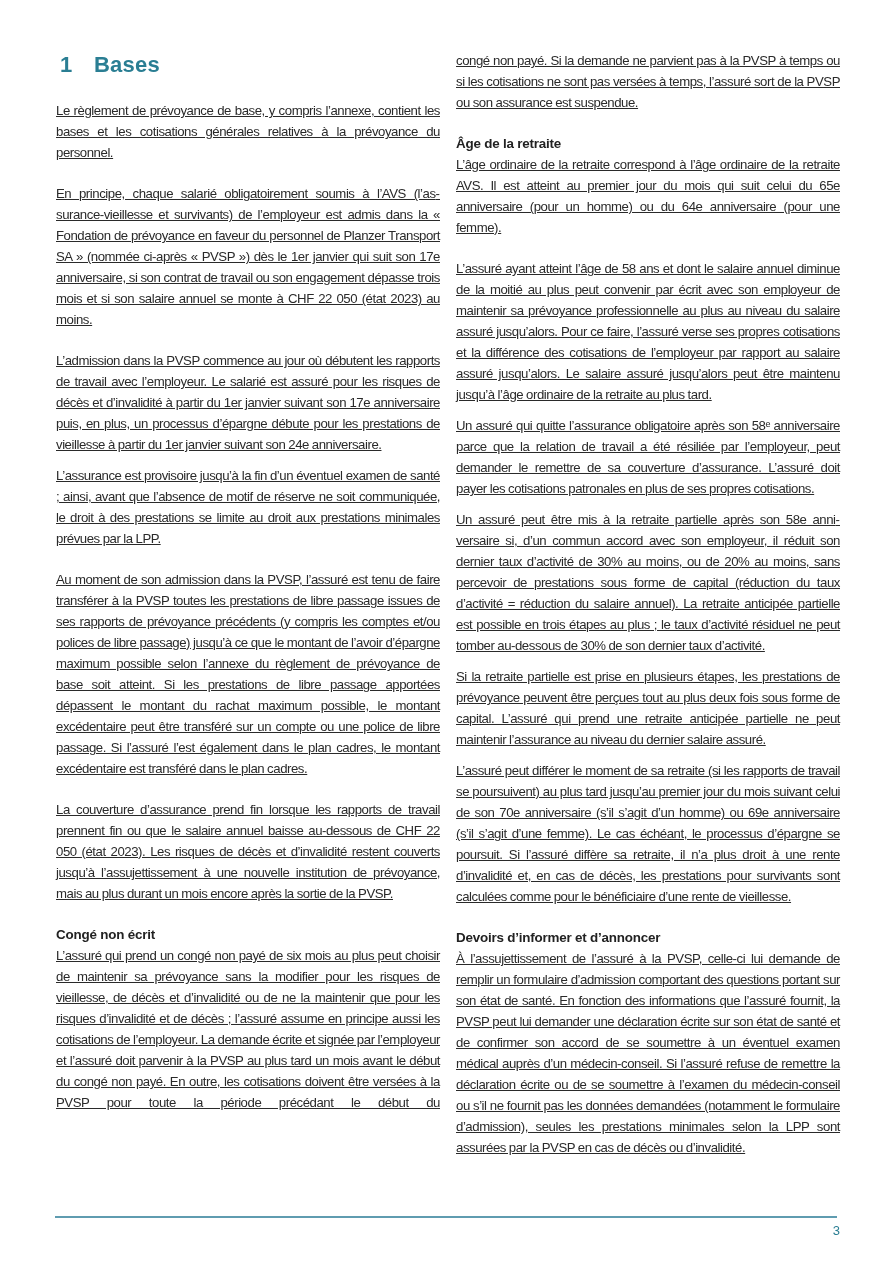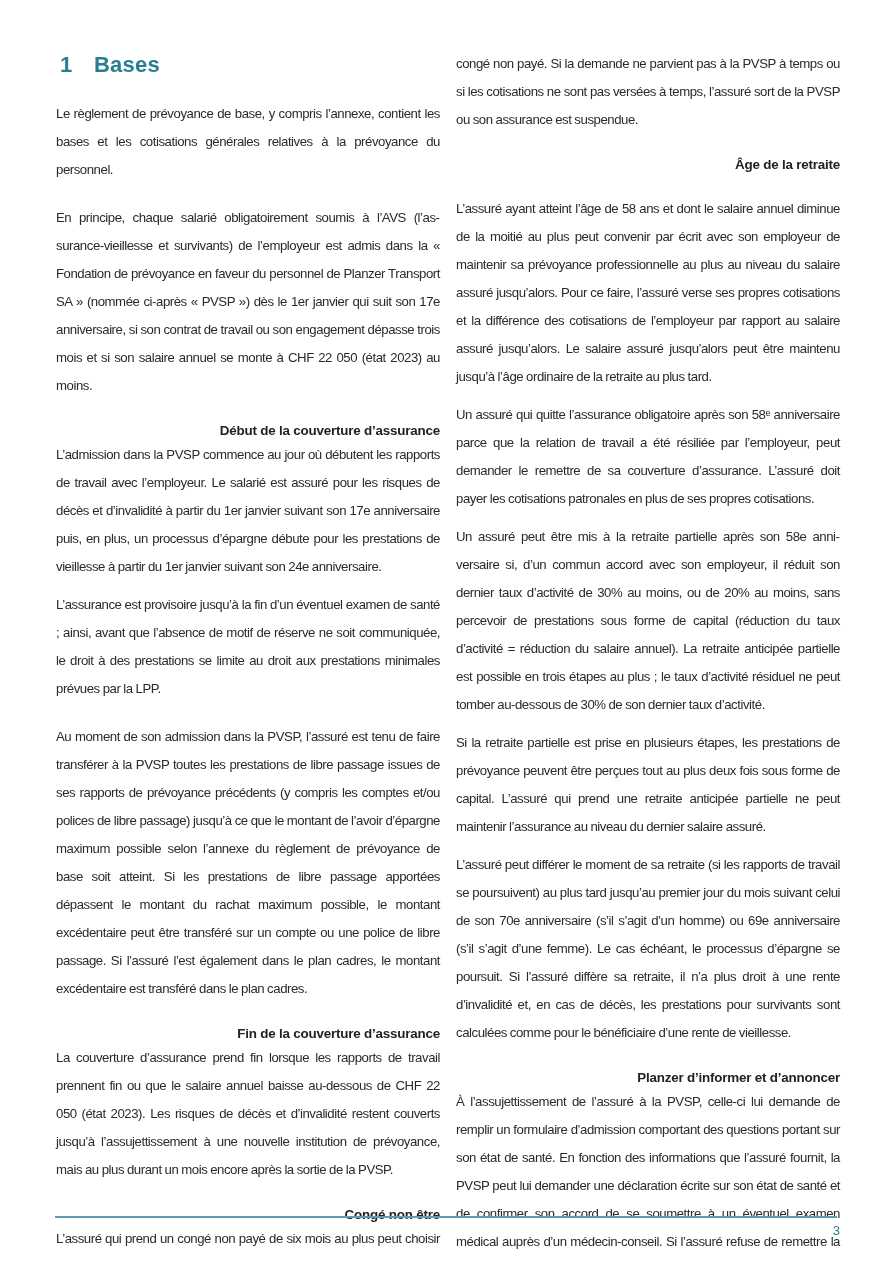--- a/index.html
+++ b/index.html
@@ -5,23 +5,23 @@
   html, body { margin: 0; padding: 0; background: #ffffff; }
   body { width: 892px; height: 1262px; position: relative; overflow: hidden;
          font-family: "Liberation Sans", sans-serif; color: #2a2a2a; }
   .col { position: absolute; top: 0; width: 384px; }
   .col-left { left: 56px; }
   .col-right { left: 456px; }
   .chapter-title { position: absolute; left: 56px; top: 48px; margin: 4px;
                    font-family: "Liberation Sans", sans-serif; font-weight: bold;
                    font-size: 22px; color: #2a7e93; letter-spacing: 0.2px; }
   .chapter-title .num { display: inline-block; width: 34px; }
-  p { margin: 0; font-size: 13.2px; line-height: 28px; text-align: justify;
-      letter-spacing: -0.45px; word-spacing: -0.3px; hyphens: manual; }
-  h3 { margin: 0; font-size: 13.4px; line-height: 21px; font-weight: bold; color: #222; letter-spacing: -0.2px; text-align: right; }
+  p { margin: 0; font-size: 13.2px; line-height: 21px; text-align: justify;
+      letter-spacing: -0.45px; word-spacing: -0.3px; hyphens: manual; text-decoration: underline; }
+  h3 { margin: 0; font-size: 13.4px; line-height: 21px; font-weight: bold; color: #222; letter-spacing: -0.2px; }
   .gap-p { height: 10px; }
   .gap-s { height: 20px; }
   .footer-rule { position: absolute; left: 55px; top: 1216px; width: 782px; height: 2px; background: #5f9cb0; }
   .page-number { position: absolute; right: 52px; top: 1223px; font-size: 13px; color: #2a7e93; }
 </style>
 </head>
 <body>
 
 <h1 class="chapter-title">
   <span class="num">1</span><span>Bases</span>
@@ -30,64 +30,63 @@
 <div class="col col-left" style="top:100px;">
   <p>Le règlement de prévoyance de base, y compris l’annexe, contient les bases et les cotisations générales relatives à la prévoyance du personnel.</p>
   <div class="gap-s"></div>
 
   <section>
     <p>En principe, chaque salarié obligatoirement soumis à l’AVS (l’as­surance-vieillesse et survivants) de l’employeur est admis dans la « Fondation de prévoyance en faveur du personnel de Planzer Transport SA » (nommée ci-après « PVSP ») dès le 1er janvier qui suit son 17e anniversaire, si son contrat de travail ou son enga­gement dépasse trois mois et si son salaire annuel se monte à CHF 22 050 (état 2023) au moins.</p>
   </section>
   <div class="gap-s"></div>
 
   <section>
-    <h3>Début de la couverture d’assurance</h3>
     <p>L’admission dans la PVSP commence au jour où débutent les rap­ports de travail avec l’employeur. Le salarié est assuré pour les risques de décès et d’invalidité à partir du 1er janvier suivant son 17e anniversaire puis, en plus, un processus d’épargne débute pour les prestations de vieillesse à partir du 1er janvier suivant son 24e anniversaire.</p>
     <div class="gap-p"></div>
     <p>L’assurance est provisoire jusqu’à la fin d’un éventuel examen de santé ; ainsi, avant que l’absence de motif de réserve ne soit communiquée, le droit à des prestations se limite au droit aux prestations minimales prévues par la LPP.</p>
   </section>
   <div class="gap-s"></div>
 
   <section>
     <p>Au moment de son admission dans la PVSP, l’assuré est tenu de faire transférer à la PVSP toutes les prestations de libre passage issues de ses rapports de prévoyance précédents (y compris les comptes et/ou polices de libre passage) jusqu’à ce que le montant de l’avoir d’épargne maximum possible selon l’annexe du règlement de prévoyance de base soit atteint. Si les prestations de libre pas­sage apportées dépassent le montant du rachat maximum possible, le montant excédentaire peut être transféré sur un compte ou une police de libre passage. Si l’assuré l’est également dans le plan cadres, le montant excédentaire est transféré dans le plan cadres.</p>
   </section>
   <div class="gap-s"></div>
 
   <section>
-    <h3>Fin de la couverture d’assurance</h3>
     <p>La couverture d’assurance prend fin lorsque les rapports de travail prennent fin ou que le salaire annuel baisse au-dessous de CHF 22 050 (état 2023). Les risques de décès et d’invalidité restent couverts jusqu’à l’assujettissement à une nouvelle insti­tution de prévoyance, mais au plus durant un mois encore après la sortie de la PVSP.</p>
   </section>
   <div class="gap-s"></div>
 
   <section>
-    <h3>Congé non être</h3>
+    <h3>Congé non écrit</h3>
     <p style="text-align-last: justify;">L’assuré qui prend un congé non payé de six mois au plus peut choi­sir de maintenir sa prévoyance sans la modifier pour les risques de vieillesse, de décès et d’invalidité ou de ne la maintenir que pour les risques d’invalidité et de décès ; l’assuré assume en principe aus­si les cotisations de l’employeur. La demande écrite et signée par l’employeur et l’assuré doit parvenir à la PVSP au plus tard un mois avant le début du congé non payé. En outre, les cotisations doivent être versées à la PVSP pour toute la période précédant le début du</p>
   </section>
 </div>
 
 <div class="col col-right" style="top:50px;">
   <p>congé non payé. Si la demande ne parvient pas à la PVSP à temps ou si les cotisations ne sont pas versées à temps, l’assuré sort de la PVSP ou son assurance est suspendue.</p>
   <div class="gap-s"></div>
 
   <section>
     <h3>Âge de la retraite</h3>
+    <p>L’âge ordinaire de la retraite correspond à l’âge ordinaire de la retraite AVS. Il est atteint au premier jour du mois qui suit celui du 65e anniversaire (pour un homme) ou du 64e anniversaire (pour une femme).</p>
     <div class="gap-p"></div>
     <div class="gap-p"></div>
     <p>L’assuré ayant atteint l’âge de 58 ans et dont le salaire annuel dimi­nue de la moitié au plus peut convenir par écrit avec son employeur de maintenir sa prévoyance professionnelle au plus au niveau du salaire assuré jusqu’alors. Pour ce faire, l’assuré verse ses propres cotisations et la différence des cotisations de l’employeur par rap­port au salaire assuré jusqu’alors. Le salaire assuré jusqu’alors peut être maintenu jusqu’à l’âge ordinaire de la retraite au plus tard.</p>
     <div class="gap-p"></div>
     <p>Un assuré qui quitte l’assurance obligatoire après son 58ᵉ anniver­saire parce que la relation de travail a été résiliée par l’employeur, peut demander le remettre de sa couverture d’assurance. L’assuré doit payer les cotisations patronales en plus de ses propres cotisa­tions.</p>
     <div class="gap-p"></div>
     <p>Un assuré peut être mis à la retraite partielle après son 58e anni­versaire si, d’un commun accord avec son employeur, il réduit son dernier taux d’activité de 30% au moins, ou de 20% au moins, sans percevoir de prestations sous forme de capital (réduction du taux d’activité = réduction du salaire annuel). La retraite anticipée par­tielle est possible en trois étapes au plus ; le taux d’activité résiduel ne peut tomber au-dessous de 30% de son dernier taux d’activité.</p>
     <div class="gap-p"></div>
     <p>Si la retraite partielle est prise en plusieurs étapes, les prestations de prévoyance peuvent être perçues tout au plus deux fois sous forme de capital. L’assuré qui prend une retraite anticipée partielle ne peut maintenir l’assurance au niveau du dernier salaire assuré.</p>
     <div class="gap-p"></div>
     <p>L’assuré peut différer le moment de sa retraite (si les rapports de travail se poursuivent) au plus tard jusqu’au premier jour du mois suivant celui de son 70e anniversaire (s’il s’agit d’un homme) ou 69e anniversaire (s’il s’agit d’une femme). Le cas échéant, le pro­cessus d’épargne se poursuit. Si l’assuré diffère sa retraite, il n’a plus droit à une rente d’invalidité et, en cas de décès, les presta­tions pour survivants sont calculées comme pour le bénéficiaire d’une rente de vieillesse.</p>
   </section>
   <div class="gap-s"></div>
 
   <section>
-    <h3>Planzer d’informer et d’annoncer</h3>
+    <h3>Devoirs d’informer et d’annoncer</h3>
     <p>À l’assujettissement de l’assuré à la PVSP, celle-ci lui demande de remplir un formulaire d’admission comportant des questions portant sur son état de santé. En fonction des informations que l’assuré four­nit, la PVSP peut lui demander une déclaration écrite sur son état de santé et de confirmer son accord de se soumettre à un éventuel examen médical auprès d’un médecin-conseil. Si l’assuré refuse de remettre la déclaration écrite ou de se soumettre à l’examen du mé­decin-conseil ou s’il ne fournit pas les données demandées (notam­ment le formulaire d’admission), seules les prestations minimales se­lon la LPP sont assurées par la PVSP en cas de décès ou d’invalidité.</p>
   </section>
 </div>
 
 <div class="footer-rule"></div>
 <div class="page-number">3</div>
 
 </body></html>

